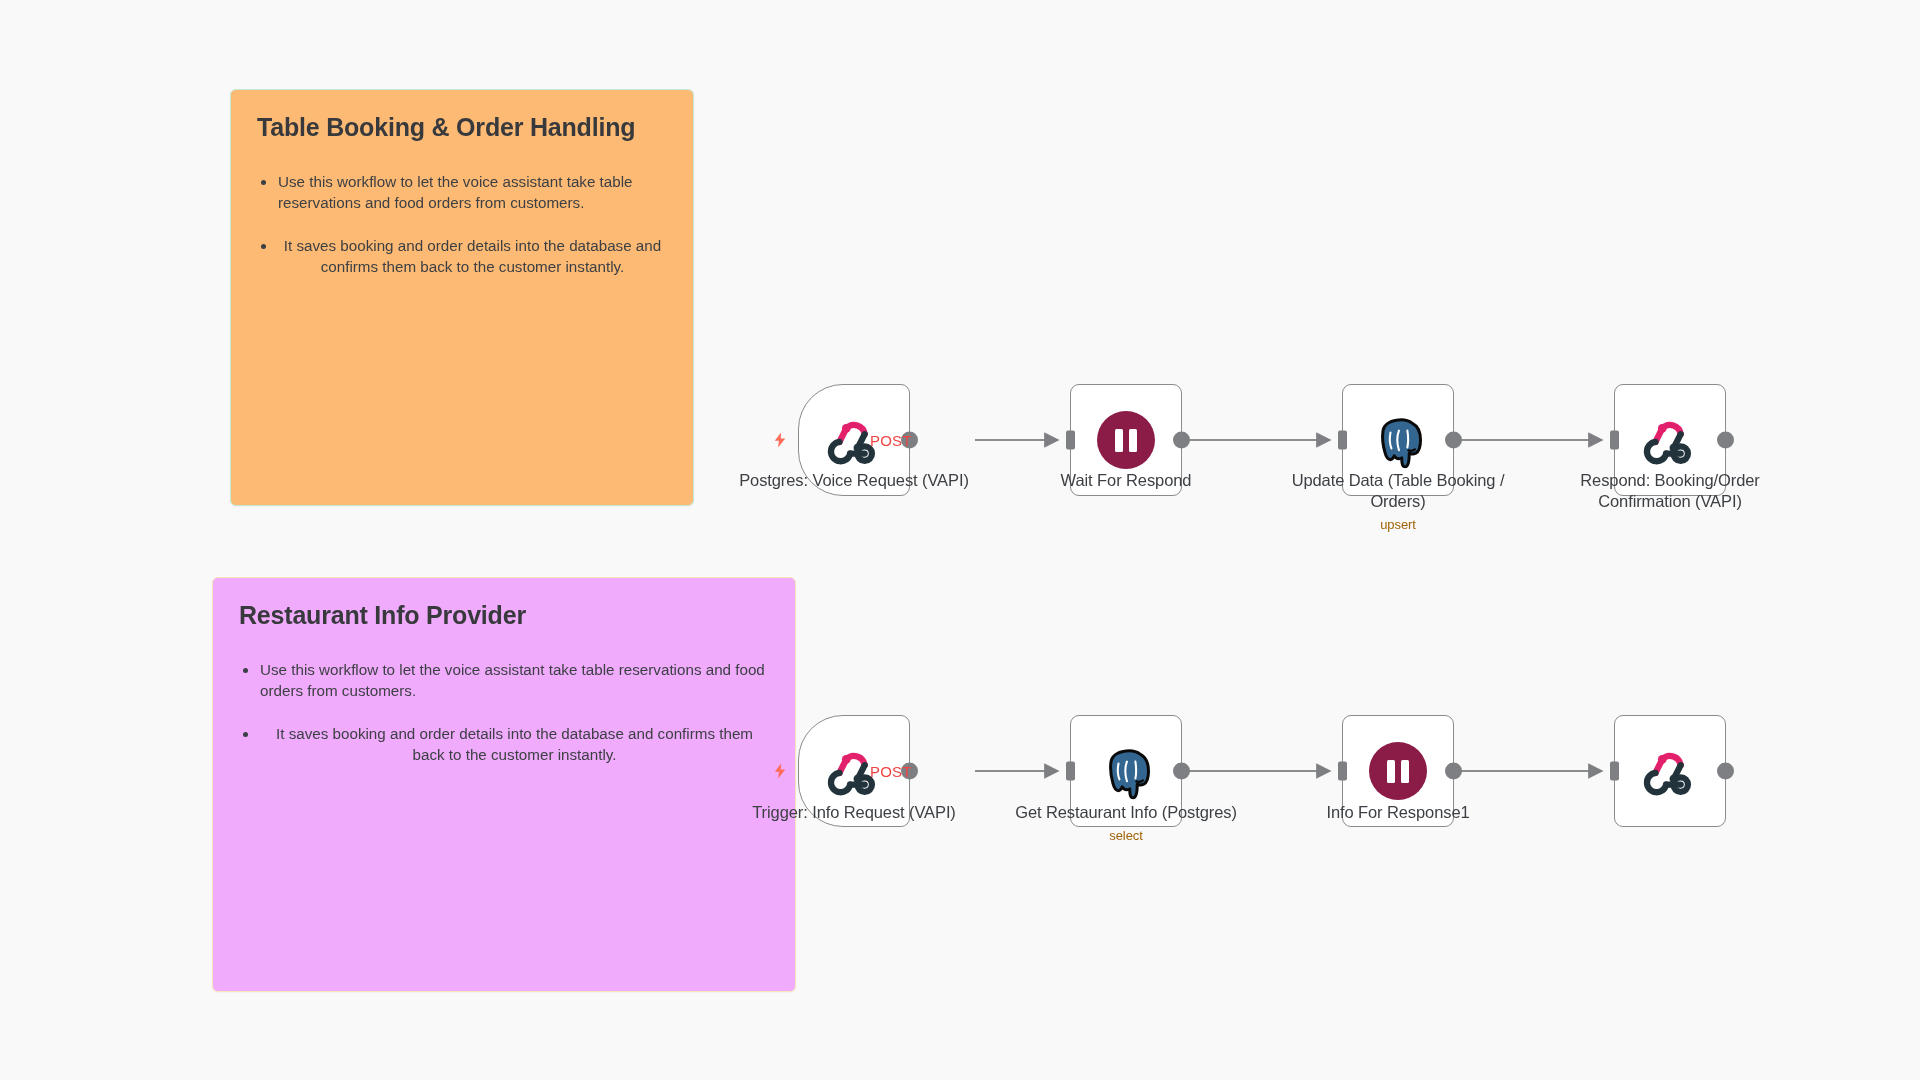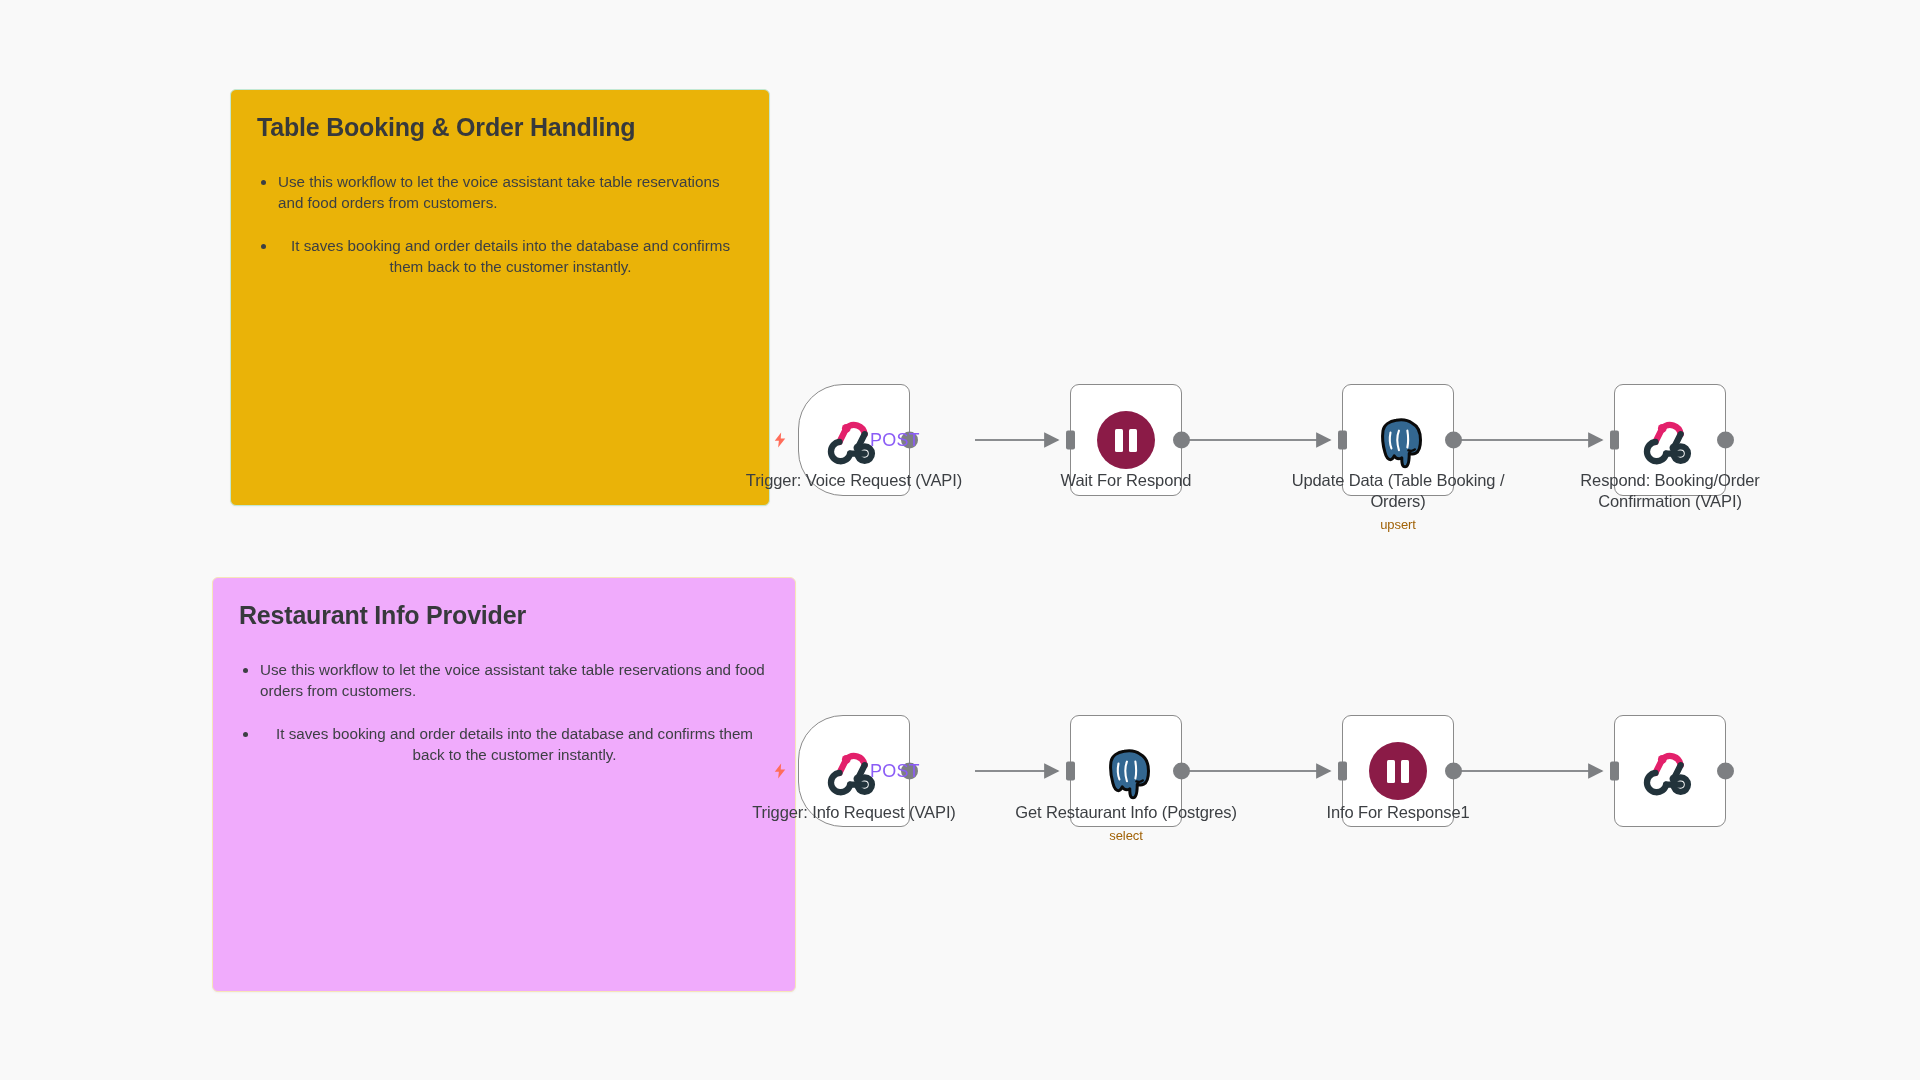--- a/index.html
+++ b/index.html
@@ -56,22 +56,22 @@
     left: 4px;
     top: 8px;
     width: 5px;
     height: 5px;
     border-radius: 50%;
     background: #3c3f43;
   }
 
   #note-green {
     left: 230px; top: 89px;
-    width: 540px; height: 417px;
-    background: #eab308;
+    width: 464px; height: 417px;
+    background: #fdba74;
     border-color: #c3e8d3;
   }
   #note-yellow {
     left: 212px; top: 577px;
     width: 584px; height: 415px;
     background: #f0abfc;
     border-color: #f7e5b9;
   }
 
   
@@ -140,22 +140,22 @@
     position: absolute;
     left: -28px;
     top: 50%;
     transform: translateY(-50%);
     width: 18px; height: 22px;
   }
 
   
   .edge-label {
     position: absolute;
-    font-size: 18px;
-    color: #8b5cf6;
+    font-size: 15px;
+    color: #ef4444;
     letter-spacing: 0.2px;
     transform: translateY(-50%);
   }
 
   
   .icon-webhook { width: 62px; height: 62px; }
   .icon-postgres { width: 60px; height: 60px; }
   .icon-wait {
     width: 58px; height: 58px;
     border-radius: 50%;
@@ -220,21 +220,21 @@
       <path d="M24 20 l-7 14" fill="none" stroke="#e3206b" stroke-width="6.5" stroke-linecap="round"></path>
       <path d="M17 34 a10 10 0 1 0 11 12" fill="none" stroke="#22333b" stroke-width="6.5" stroke-linecap="round"></path>
       <path d="M28 46 h15" fill="none" stroke="#22333b" stroke-width="6.5" stroke-linecap="round"></path>
       <circle cx="43" cy="46" r="7.5" fill="none" stroke="#22333b" stroke-width="6.5"></circle>
       <circle cx="36" cy="40" r="4.5" fill="#22333b"></circle>
       <circle cx="24" cy="20" r="4.5" fill="#e3206b"></circle>
     </svg>
     <div class="port-out"></div>
   </div>
   <div class="edge-label" style="left:870px; top:440px;">POST</div>
-  <div class="node-label" style="left:734px; top:470px;">Trigger: Voice Request (VAPI)</div>
+  <div class="node-label" style="left:734px; top:470px;">Postgres: Voice Request (VAPI)</div>
 
   <div class="node" style="left:1070px; top:384px;">
     <div class="port-in"></div>
     <div class="icon-wait">
       <span></span>
         <span></span>
     </div>
     <div class="port-out"></div>
   </div>
   <div class="node-label" style="left:1006px; top:470px;">Wait For Respond</div>

